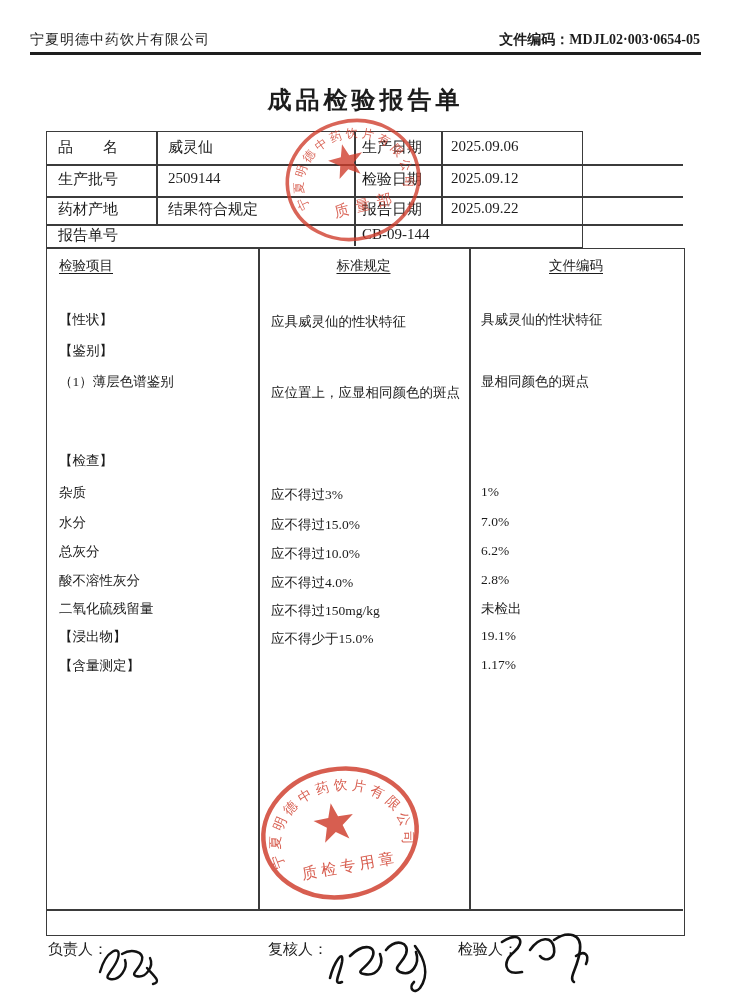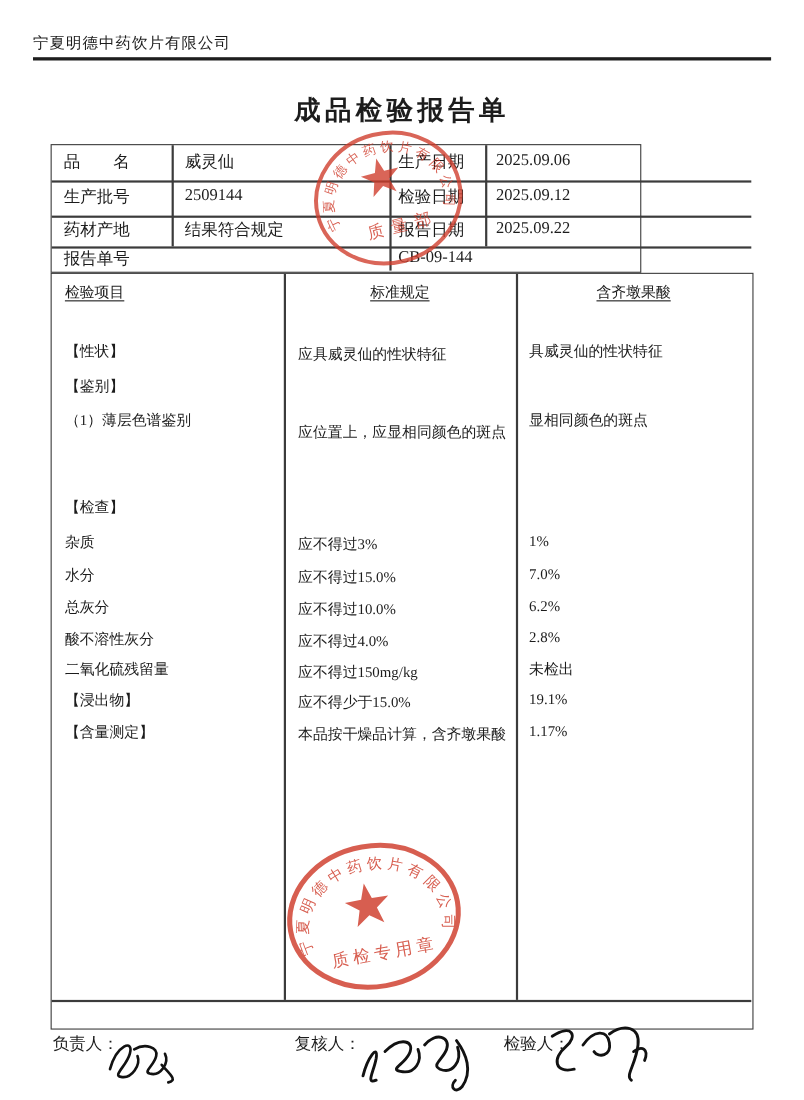--- a/index.html
+++ b/index.html
@@ -37,20 +37,21 @@
 
   svg text{font-family:"Liberation Serif","DejaVu Serif",serif;}
   .stamplayer{pointer-events:none;}
 </style>
 </head>
 <body>
 
 <div class="page">
 
   <div class="abs company">宁夏明德中药饮片有限公司</div>
+  <div class="abs doccode">文件编码：MDJL02·003·0654-05</div>
   <div class="abs headrule"></div>
   <div class="abs title">成品检验报告单</div>
 
   <div class="abs infotable">
     <div class="hline" style="left:0;top:32px;width:636px;"></div>
     <div class="hline" style="left:0;top:64px;width:636px;"></div>
     <div class="hline" style="left:0;top:92px;width:636px;"></div>
     <div class="vline" style="left:109px;top:0;height:92px;"></div>
     <div class="vline" style="left:307px;top:0;height:114px;"></div>
     <div class="vline" style="left:394px;top:0;height:92px;"></div>
@@ -75,21 +76,21 @@
   </div>
 
   <div class="abs maintable">
     <div class="vline" style="left:211px;top:0;height:660px;"></div>
     <div class="vline" style="left:422px;top:0;height:660px;"></div>
     <div class="hline" style="left:0;top:660px;width:636px;"></div>
 
     <div class="trow thead" style="top:8px;">
       <span class="h1">检验项目</span>
       <span class="h2">标准规定</span>
-      <span class="h3">含齐墩果酸</span>
+      <span class="h3">文件编码</span>
     </div>
 
     <div class="trow" style="top:62px;">
       <span class="c1">【性状】</span>
       <span class="c2"><span class="l1">应具威灵仙的性状特征</span></span>
       <span class="c3">具威灵仙的性状特征</span>
     </div>
 
     <div class="trow" style="top:93px;">
       <span class="c1">【鉴别】</span>
@@ -139,21 +140,20 @@
 
     <div class="trow" style="top:379px;">
       <span class="c1">【浸出物】</span>
       <span class="c2"><span>应不得少于15.0%</span></span>
       <span class="c3">19.1%</span>
     </div>
 
     <div class="trow" style="top:408px;">
       <span class="c1">【含量测定】</span>
       <span class="c2">
-        <div class="l1">本品按干燥品计算，含齐墩果酸</div>
       </span>
       <span class="c3">1.17%</span>
     </div>
 
   </div>
 
   <div class="abs siglabel sigrow" style="left:48px;">负责人：</div>
   <div class="abs siglabel sigrow" style="left:268px;">复核人：</div>
   <div class="abs siglabel sigrow" style="left:458px;">检验人：</div>
 

